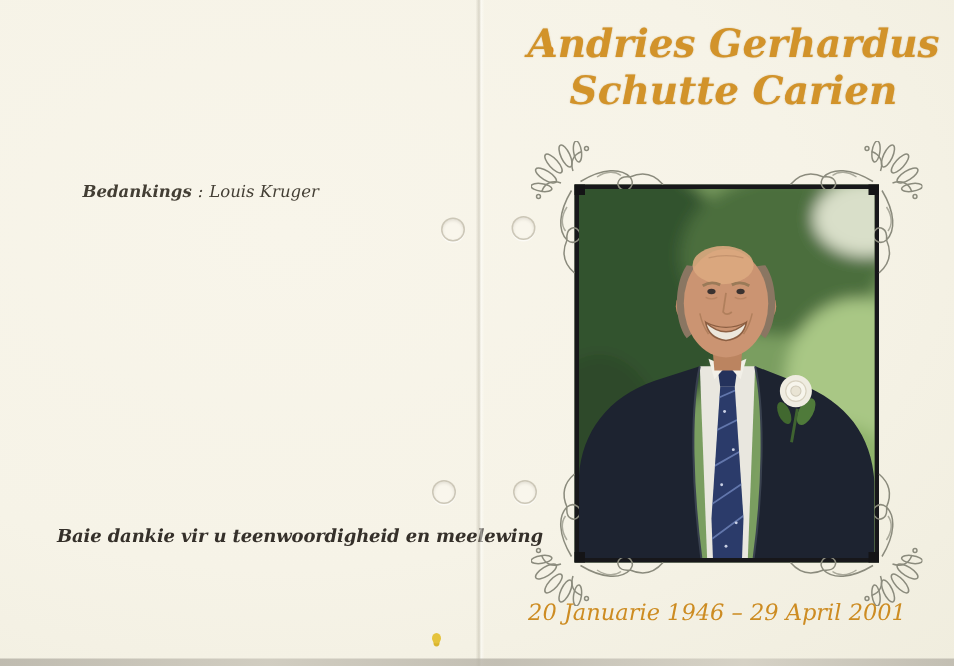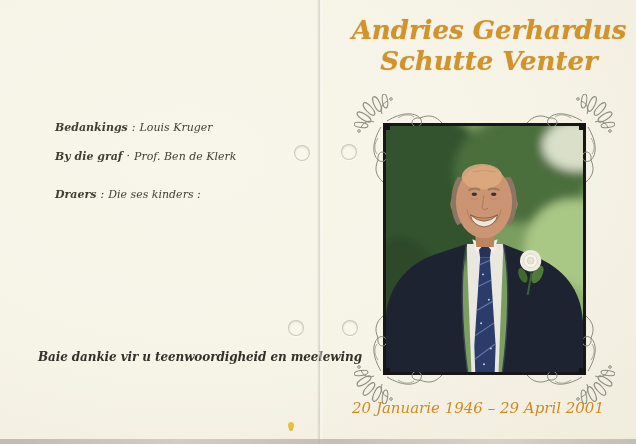--- a/index.html
+++ b/index.html
@@ -83,42 +83,36 @@
           <path d="M 24 44 C 20 50 20 56 23 60" opacity="0.7"></path>
         </g>
       </symbol>
     </defs>
   </svg>
 
   <div class="page page-left">
     <div class="line row1">
       <span class="lbl">Bedankings</span><span class="sep">:</span><span class="val">Louis Kruger</span>
     </div>
-    <div class="line row2">
-      <span class="lbl">By die graf</span><span class="sep">·</span><span class="val">Prof. Ben de Klerk</span>
-    </div>
-    <div class="line row3">
-      <span class="lbl">Draers</span><span class="sep">:</span><span class="val">Die ses kinders :</span>
-    </div>
     <div class="thanks">Baie dankie vir u teenwoordigheid en meelewing</div>
   </div>
 
   <div class="fold"></div>
   <div class="hole h1"></div>
   <div class="hole h2"></div>
   <div class="hole h3"></div>
   <div class="hole h4"></div>
   <div class="speck speck-orange"></div>
   <div class="speck speck-yellow"></div>
   <div class="edge-bottom"></div>
 
   <div class="page page-right">
     <div class="title" id="title-gold" style="color: rgb(210, 147, 42); padding-left: 22px;">
       <div>Andries Gerhardus</div>
-      <div>Schutte Venter</div>
+      <div>Schutte Carien</div>
     </div>
 
     <div class="frame">
       <svg class="fl fl-tl" viewBox="0 0 90 90">
           <use href="#flourish" xlink:href="#flourish"></use>
         </svg>
       <svg class="fl fl-tr" viewBox="0 0 90 90">
           <use href="#flourish" xlink:href="#flourish"></use>
         </svg>
       <svg class="fl fl-bl" viewBox="0 0 90 90">

